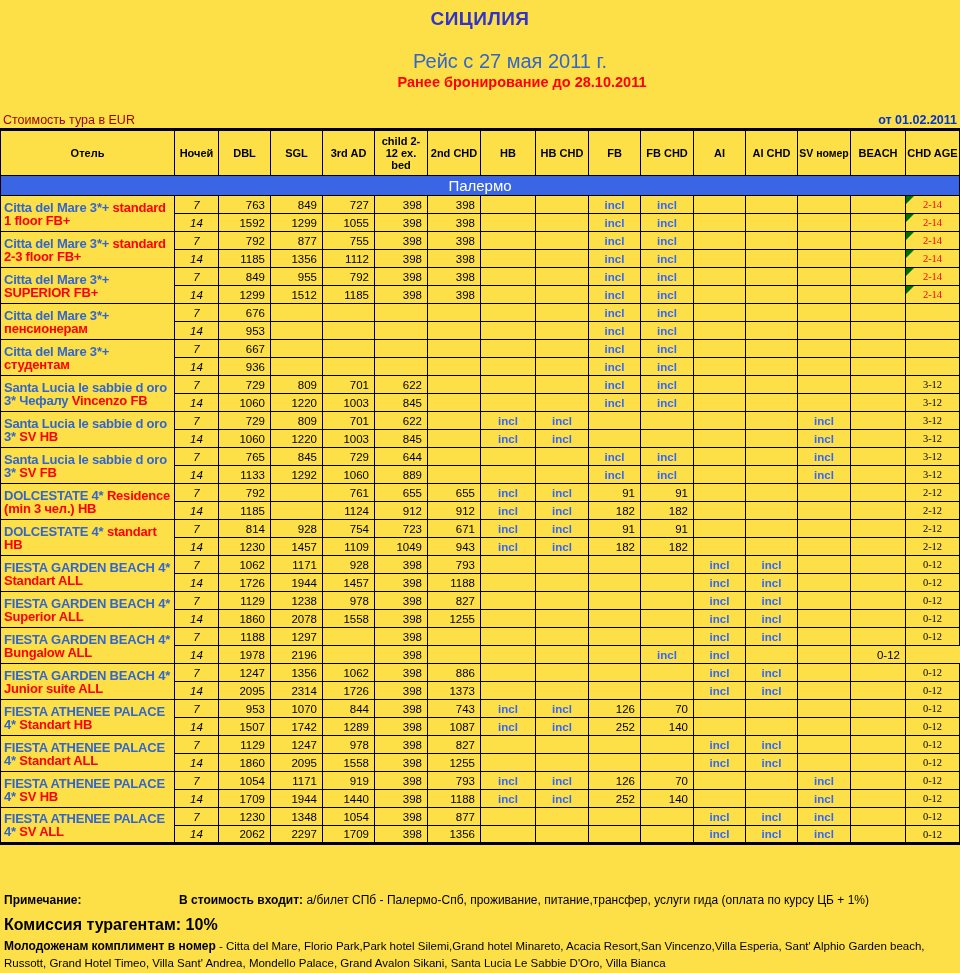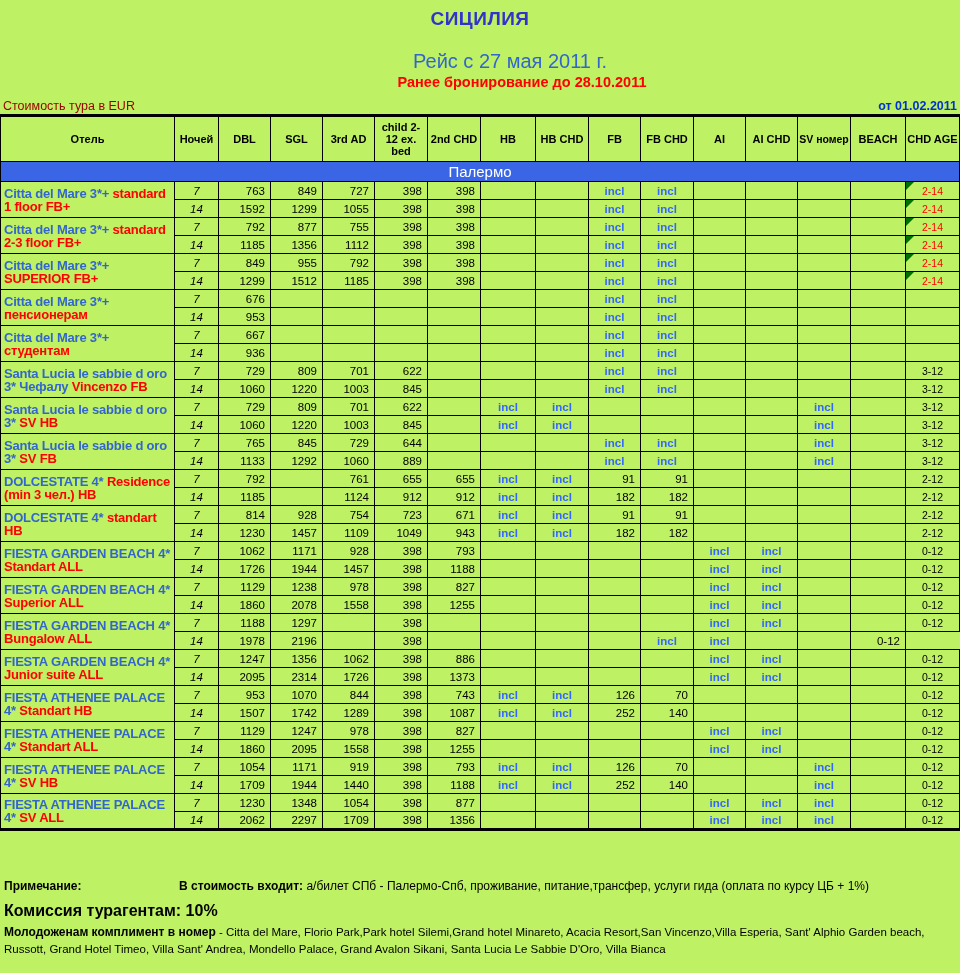--- a/index.html
+++ b/index.html
@@ -1,41 +1,41 @@
 <!DOCTYPE html>
 <html><head>
 <meta charset="utf-8">
 <style>
   html,body{margin:0;padding:0;background:#fff;}
   body{width:960px;font-family:"Liberation Sans",sans-serif;color:#000;}
-  .page{position:relative;width:960px;height:973px;overflow:hidden;background:#bef264;}
+  .page{position:relative;width:960px;height:973px;overflow:hidden;background:#fde047;}
 
   .title{padding-top:8px;text-align:center;color:#3333CC;font-size:19px;font-weight:bold;letter-spacing:.5px;}
   .subtitle{margin-top:20px;text-align:center;color:#3366CC;font-size:20px;position:relative;left:30px;}
   .early{margin-top:1px;text-align:center;color:#FF0000;font-size:14.5px;font-weight:bold;position:relative;left:42px;}
-  .meta{display:flex;justify-content:space-between;align-items:flex-end;margin-top:9px;padding:0 3px 1px 3px;}
+  .meta{display:flex;justify-content:space-between;align-items:flex-end;margin-top:23px;padding:0 3px 1px 3px;}
   .price-note{color:#990000;font-size:12.5px;}
   .date-note{color:#0033CC;font-weight:bold;font-size:12.5px;}
 
   table{border-collapse:collapse;width:960px;table-layout:fixed;
         border-top:3px solid #000;border-bottom:3px solid #000;}
   td,th{border:1px solid #000;overflow:hidden;padding:0;}
   th{font-size:11px;font-weight:bold;text-align:center;line-height:12px;padding:1px;}
   th.age-h{font-size:11px;line-height:15px;}
   th.sv-h{font-size:10.5px;white-space:nowrap;}
   .hdr-row{height:46px;}
   .section-row td{background:#3A66E6;color:#fff;font-size:15px;text-align:center;height:19px;line-height:19px;}
   .data-row{height:18px;}
   td.name{text-align:left;vertical-align:middle;padding:0 3px;font-weight:bold;font-size:13px;line-height:13px;letter-spacing:-0.2px;}
   td.name .b{color:#3366CC;}
   td.name .r{color:#FF0000;}
   td.nights{font-style:italic;text-align:center;font-size:11.5px;}
   td.num{text-align:right;padding-right:5px;font-size:11.5px;}
   td.incl{color:#3366FF;font-weight:bold;text-align:center;font-size:11.5px;}
-  td.age{text-align:center;font-size:10.5px;position:relative;}
+  td.age{text-align:center;font-size:10.5px;position:relative;font-family:Liberation Serif, serif;}
   td.age.red{color:#FF0000;}
   .corner{position:absolute;left:0;top:0;width:0;height:0;border:4px solid transparent;
           border-top-color:#007000;border-left-color:#007000;}
 
   
   col.c0{width:174px}col.c1{width:44px}col.c2{width:52px}col.c3{width:52px}
   col.c4{width:52px}col.c5{width:53px}col.c6{width:53px}col.c7{width:55px}
   col.c8{width:53px}col.c9{width:52px}col.c10{width:53px}col.c11{width:52px}
   col.c12{width:52px}col.c13{width:53px}col.c14{width:55px}col.c15{width:54px}
 

